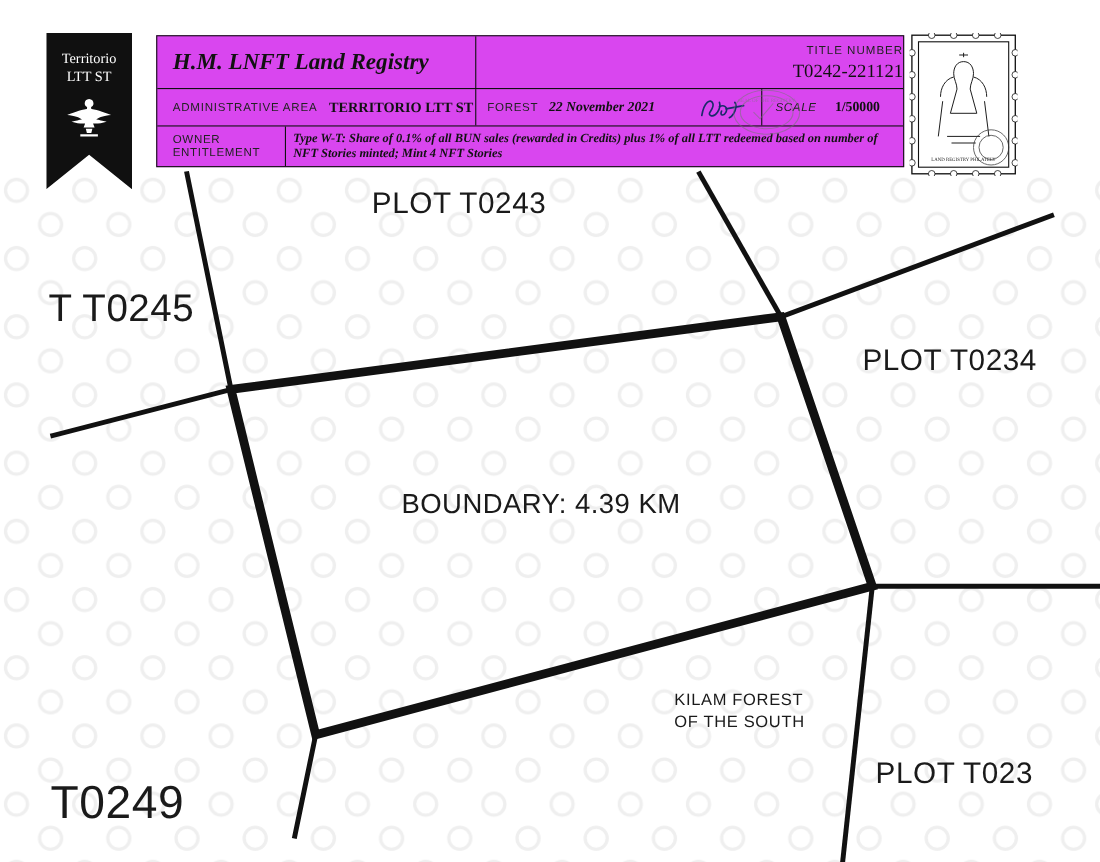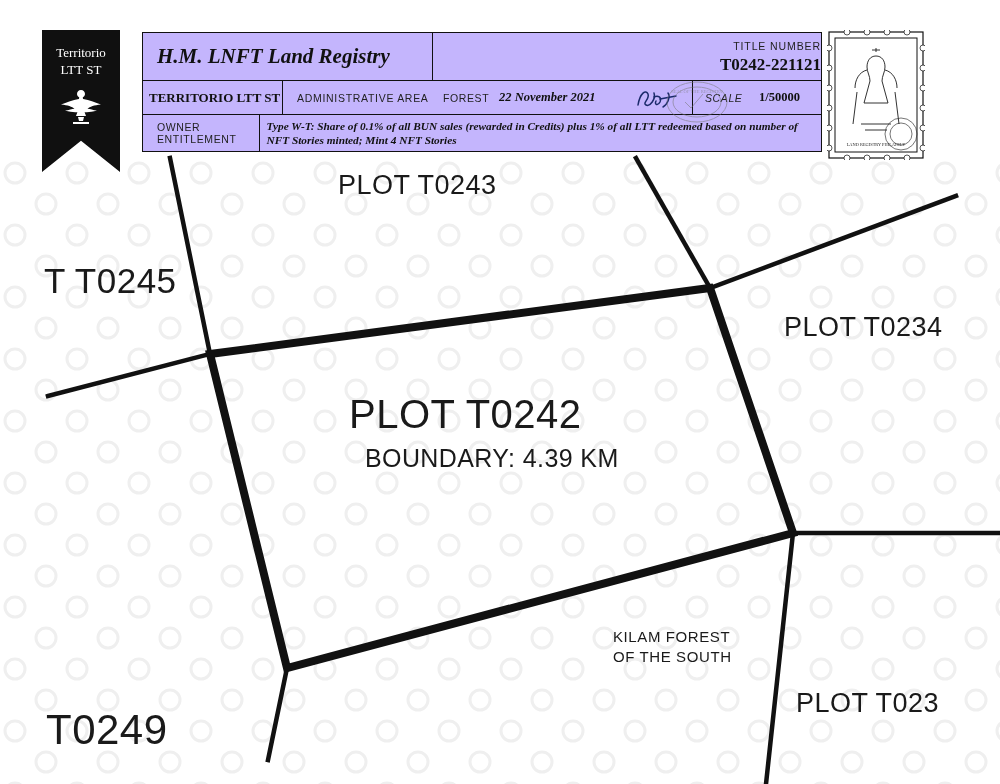--- a/index.html
+++ b/index.html
@@ -95,21 +95,21 @@
     width: 44px; height: 40px;
   }
 
   
   #cartouche {
     position: absolute;
     left: 110px; top: 4px;
     width: 680px; height: 120px;
     border: 1.6px solid #111;
     box-sizing: border-box;
-    background: #c4b5fd;
+    background: #d946ef;
   }
   .row { display: flex; box-sizing: border-box; }
   #row1 { height: 48px; border-bottom: 1.4px solid #111; }
   #row2 { height: 34px; border-bottom: 1.4px solid #111; }
   #row3 { height: 36px; }
 
   .cell {
     box-sizing: border-box;
     display: flex;
     align-items: center;
@@ -133,21 +133,21 @@
     align-items: flex-end;
   }
   #title-label {
     font-size: 10.5px;
     letter-spacing: 0.9px;
     color: #222;
     margin-top: 2px;
   }
   #title-value {
     font-family: "Liberation Serif", serif;
-    font-weight: bold;
+    font-weight: normal;
     font-size: 17px;
     color: #111;
     margin-top: 3px;
   }
 
   #admin-label {
     width: 150px;
     padding-left: 14px;
     font-size: 10.5px;
     letter-spacing: 0.7px;
@@ -265,21 +265,20 @@
         <path d="M793,533 L1000,533"></path>
 
         <path d="M793,533 L766,784"></path>
 
         <path d="M287,668 L268,760"></path>
       </g>
 
       <path d="M210,354 L710,288 L793,533 L287,668 Z" fill="none" stroke="#111111" stroke-width="8" stroke-linejoin="miter"></path>
     </svg>
 
-    <div class="map-label" id="label-plot-main">PLOT T0242</div>
     <div class="map-label" id="label-boundary">BOUNDARY: 4.39 KM</div>
 
     <div class="map-label" id="label-t0243">PLOT T0243</div>
     <div class="map-label" id="label-t0245">T T0245</div>
     <div class="map-label" id="label-t0234">PLOT T0234</div>
     <div class="map-label" id="label-t0249">T0249</div>
     <div class="map-label" id="label-t023">PLOT T023</div>
 
     <div class="map-label" id="label-forest">
       <div>KILAM FOREST</div>
@@ -309,22 +308,22 @@
 
       <div class="row" id="row1">
         <div class="cell divider-r" id="registry-name">H.M. LNFT Land Registry</div>
         <div class="cell" id="title-block">
           <div id="title-label">TITLE NUMBER</div>
           <div id="title-value">T0242-221121</div>
         </div>
       </div>
 
       <div class="row" id="row2">
+        <div class="cell" id="admin-label">ADMINISTRATIVE AREA</div>
         <div class="cell divider-r" id="admin-value">TERRITORIO LTT ST</div>
-        <div class="cell" id="admin-label">ADMINISTRATIVE AREA</div>
         <div class="cell" id="issued-label">FOREST</div>
         <div class="cell" id="issued-value">22 November 2021</div>
         <div class="cell divider-r" id="signature">
           <svg width="56" height="26" viewBox="0 0 56 26" xmlns="http://www.w3.org/2000/svg">
             <g fill="none" stroke="#1b2a6b" stroke-width="1.5" stroke-linecap="round">
               <path d="M8 20 C10 8, 16 4, 18 9 C20 14, 12 18, 16 20 C20 22, 26 14, 24 8"></path>
               <path d="M24 12 C28 10, 32 12, 30 17 C28 21, 24 20, 26 16"></path>
               <path d="M33 22 C37 20, 41 12, 38 8"></path>
               <path d="M30 14 L46 11"></path>
             </g>

